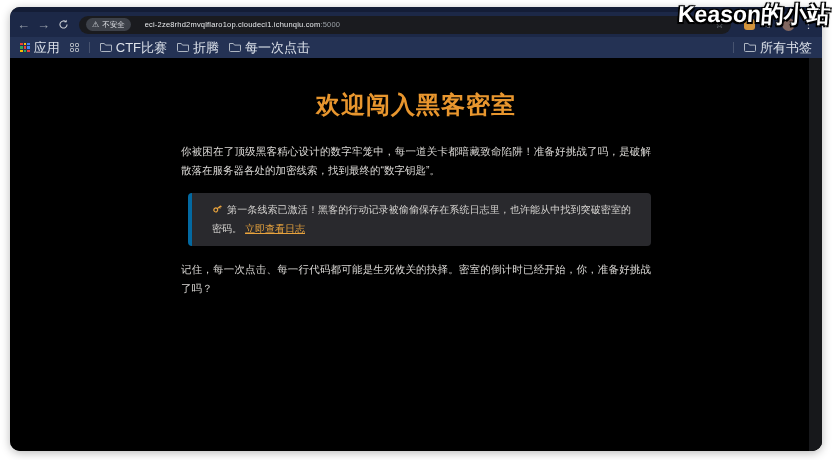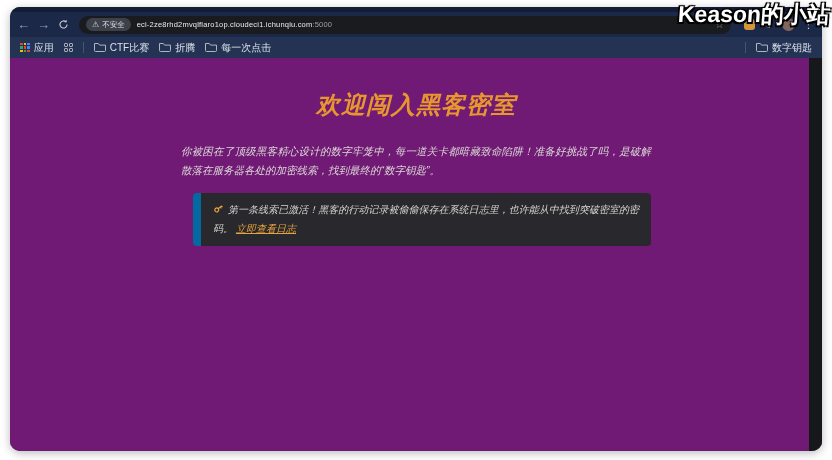--- a/index.html
+++ b/index.html
@@ -30,65 +30,65 @@
     flex:1;height:18px;background:#1a1b1f;border-radius:10px;
     display:flex;align-items:center;padding:0 7px;min-width:0;margin-left:3px;
   }
   .chip{
     display:flex;align-items:center;gap:3px;flex:none;
     background:#3d4149;border-radius:8px;height:13px;padding:0 6px;
     color:#dfe1e5;font-size:7.5px;
   }
   .chip .warn{font-size:8px;color:#d6d9de;line-height:1;}
   .urltext{
-    margin-left:6px;font-size:7.5px;letter-spacing:.2px;white-space:nowrap;
+    margin-left:14px;font-size:7.5px;letter-spacing:.2px;white-space:nowrap;
     overflow:hidden;flex:1;min-width:0;
   }
   .urltext .host{color:#e8eaed;}
   .urltext .port{color:#9aa0a6;}
   .star{flex:none;color:#9aa0a6;font-size:10px;line-height:1;margin-left:6px;}
   .extarea{flex:none;display:flex;align-items:center;gap:8px;margin-left:8px;}
   .ext-orange{width:11px;height:11px;border-radius:3px;background:#e9a13b;opacity:.9;}
   .ext-puzzle{opacity:.75;display:flex;}
   .avatar{width:13px;height:13px;border-radius:50%;background:#8d6e63;opacity:.9;}
   .dots{color:#dfe1e5;font-size:11px;line-height:1;opacity:.9;}
   
   .bookmarks{
     height:21px;background:#243254;flex:none;
     display:flex;align-items:center;padding:0 10px;gap:10px;
-    font-size:10px;color:#dde2ea;
+    font-size:13px;color:#dde2ea;
   }
   .bm-item{display:flex;align-items:center;gap:4px;cursor:default;flex:none;}
   .bm-label{white-space:nowrap;font-weight:500;}
   .sep{width:1px;height:11px;background:#47536f;flex:none;}
   .spacer{flex:1;}
   .apps-grid{display:grid;grid-template-columns:repeat(3,2.6px);grid-auto-rows:2.6px;gap:1px;}
   .apps-grid i{display:block;}
   .apps-grid i:nth-child(1){background:#e94235}.apps-grid i:nth-child(2){background:#fabb05}
   .apps-grid i:nth-child(3){background:#4285f4}.apps-grid i:nth-child(4){background:#34a853}
   .apps-grid i:nth-child(5){background:#e94235}.apps-grid i:nth-child(6){background:#4285f4}
   .apps-grid i:nth-child(7){background:#fabb05}.apps-grid i:nth-child(8){background:#34a853}
   .apps-grid i:nth-child(9){background:#e94235}
   .grid22{display:grid;grid-template-columns:repeat(2,4px);grid-auto-rows:4px;gap:1px;}
   .grid22 i{display:block;border:1px solid #a7adb8;box-sizing:border-box;border-radius:1px;}
   
-  .content{flex:1;position:relative;background:#701a75;font-style:italic;}
+  .content{flex:1;position:relative;background:#000000;}
   .scrolltrack{position:absolute;right:0;top:0;bottom:0;width:13px;background:#17181b;}
   .inner{width:470px;margin:0 auto;padding-top:31px;}
   h1.page-title{
     margin:0 0 21px 0;text-align:center;
     font-size:24px;font-weight:700;letter-spacing:1px;color:#e8962e;
   }
   p.body-p{
     margin:0 0 13px 0;font-size:10.5px;line-height:19px;color:#dad8d5;
     text-align:justify;
   }
   .alert{
-    background:#29292d;border-left:8px solid #0369a1;border-radius:4px;
-    padding:8px 12px;margin:0 0 14px 12px;
+    background:#29292d;border-left:4px solid #0369a1;border-radius:4px;
+    padding:8px 20px;margin:0 0 14px 7px;
     font-size:10px;line-height:18px;color:#d6d4d1;text-align:justify;
   }
   .alert .key{display:inline-block;vertical-align:-1px;margin-right:4px;}
   .alert a{color:#e8a33d;text-decoration:underline;margin-left:3px;cursor:pointer;}
   
   .watermark{
     position:absolute;top:-1px;right:2px;z-index:50;
     font-size:23px;font-weight:800;color:#ffffff;transform:skewX(-4deg);
     text-shadow:-1.5px -1.5px 0 #000,1.5px -1.5px 0 #000,-1.5px 1.5px 0 #000,1.5px 1.5px 0 #000,0 0 3px #000;
     white-space:nowrap;pointer-events:none;
@@ -182,37 +182,38 @@
     </div>
 
     <span class="spacer"></span>
     <span class="sep"></span>
     <div class="bm-item">
       <span>
         <svg width="12" height="10" viewBox="0 0 12 10">
             <path d="M.5 1.5h3.8l1.2 1.6h6v5.4a1 1 0 0 1-1 1h-9a1 1 0 0 1-1-1z" fill="none" stroke="#aeb6c2"></path>
           </svg>
       </span>
-      <span class="bm-label">数字钥匙</span>
+      <span class="bm-label">所有书签</span>
     </div>
   </div>
 
   <div class="content">
     <div class="scrolltrack"></div>
     <div class="inner">
       <h1 class="page-title">欢迎闯入黑客密室</h1>
 
       <p class="body-p">你被困在了顶级黑客精心设计的数字牢笼中，每一道关卡都暗藏致命陷阱！准备好挑战了吗，是破解散落在服务器各处的加密线索，找到最终的“数字钥匙”。</p>
 
       <div class="alert">
         <span class="key">
           <svg width="11" height="11" viewBox="0 0 24 24" style="transform:rotate(-40deg)">
             <circle cx="7" cy="12" r="4.2" fill="none" stroke="#e8a33d" stroke-width="2.6"></circle>
             <path d="M11 12h10M17 12v4M20.5 12v3" stroke="#e8a33d" stroke-width="2.6" fill="none"></path>
           </svg>
         </span><span>第一条线索已激活！黑客的行动记录被偷偷保存在系统日志里，也许能从中找到突破密室的密码。</span><a>立即查看日志</a>
       </div>
 
+      <p class="body-p">记住，每一次点击、每一行代码都可能是生死攸关的抉择。密室的倒计时已经开始，你，准备好挑战了吗？</p>
     </div>
   </div>
 </div>
 
 <div class="watermark">Keason的小站</div>
 
 </body></html>

